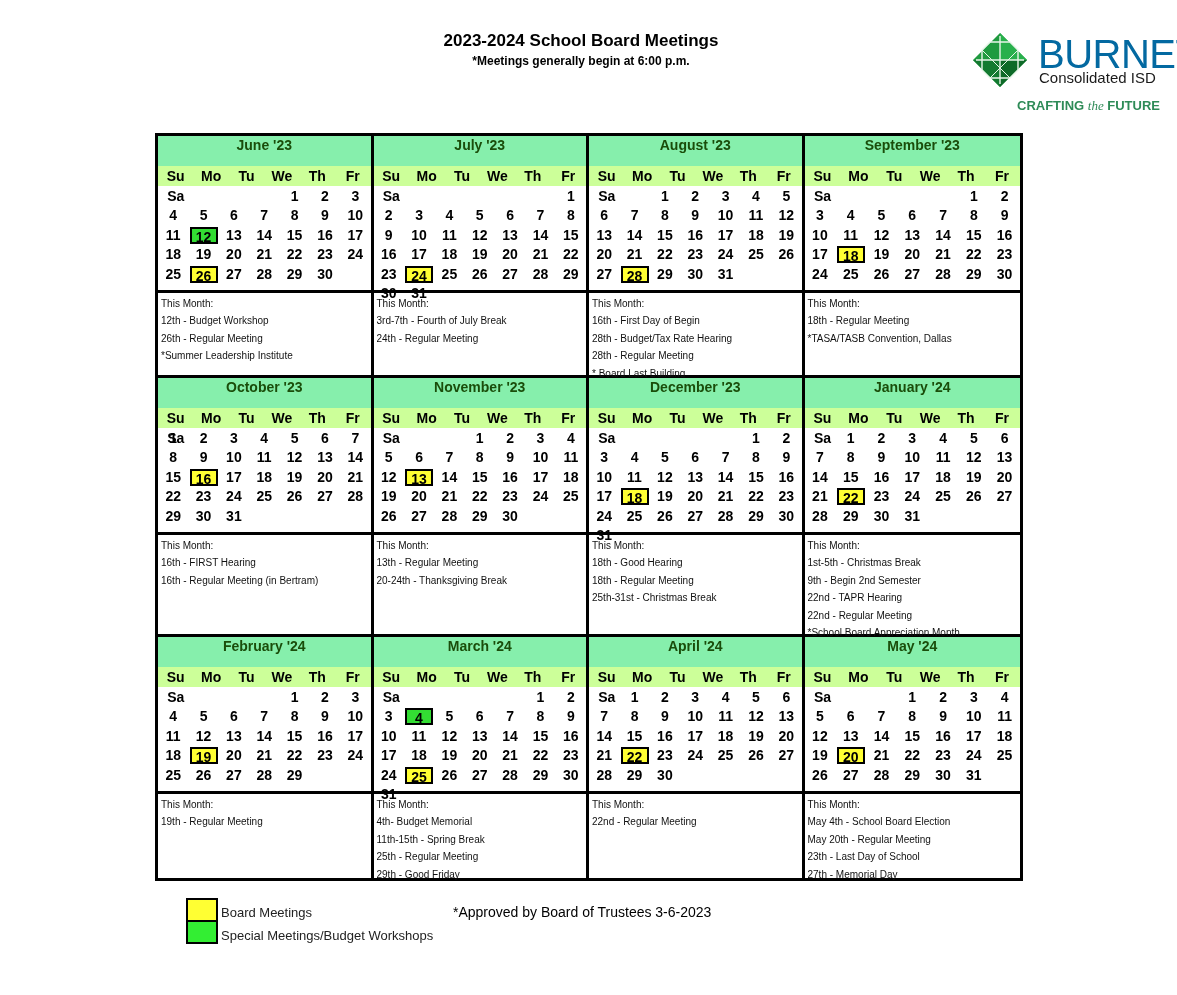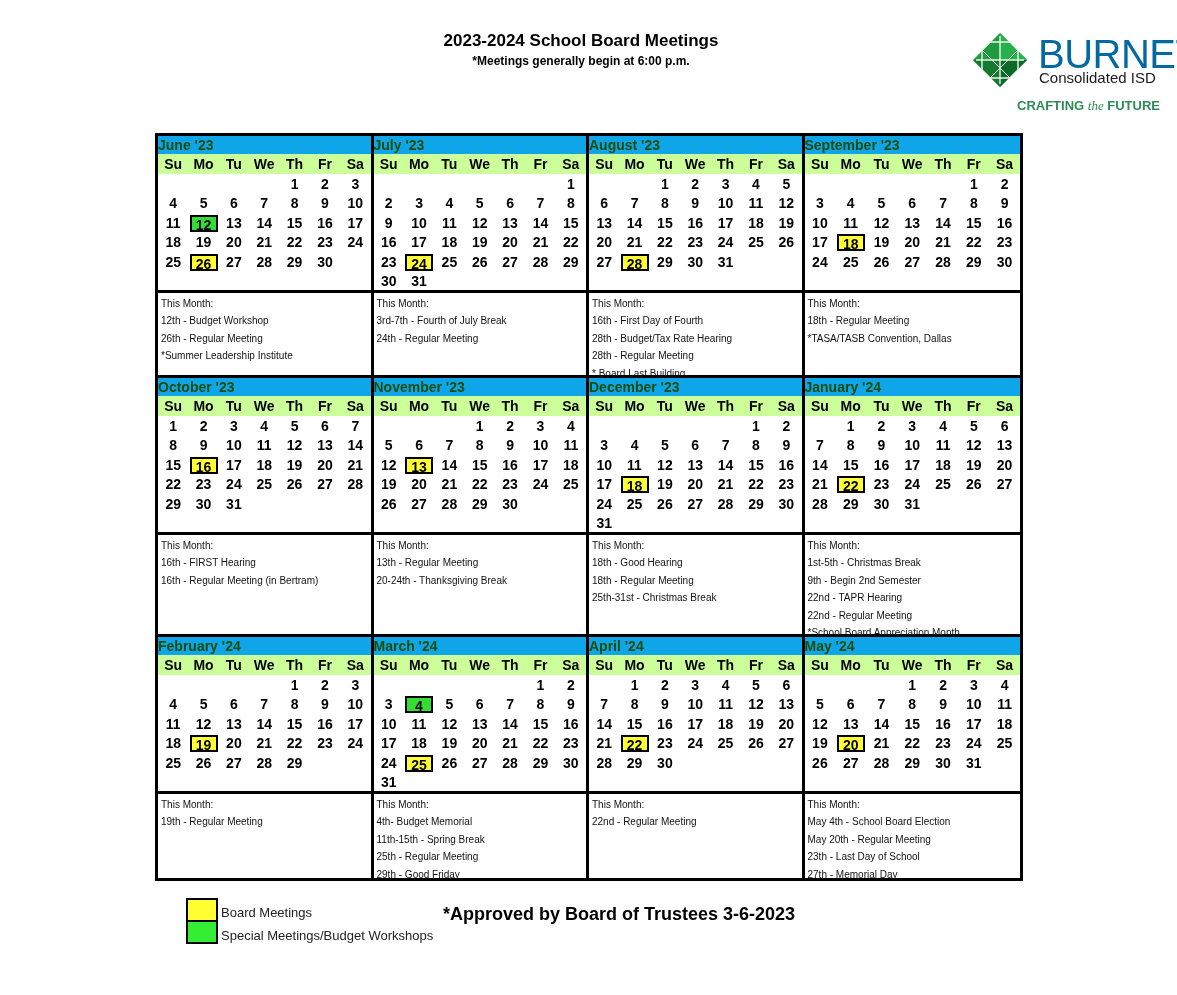--- a/index.html
+++ b/index.html
@@ -12,39 +12,39 @@
   .logo .mark { position: absolute; left: 0; top: 0; width: 56px; height: 56px; }
   .logo .burnet { position: absolute; left: 66px; top: 7px; font-size: 40px; font-weight: normal; color: #0369a1; letter-spacing: -0.5px; line-height: 30px; }
   .logo .cisd { position: absolute; left: 67px; top: 38px; font-size: 15px; color: #1a1a1a; line-height: 16px; }
   .logo .tagline { position: absolute; left: 20px; top: 66px; font-size: 13px; font-weight: bold; color: #2e8b57; white-space: nowrap; margin-left: 25px; }
   .logo .tagline i { font-weight: normal; font-style: italic; font-family: "Liberation Serif", serif; }
 
   .grid { position: absolute; left: 155px; top: 133px; width: 868px; border: 3px solid #000; box-sizing: border-box; display: grid; grid-template-columns: repeat(4, 1fr); background: #000; gap: 0; }
   .month { background: #fff; border-right: 3px solid #000; border-bottom: 3px solid #000; box-sizing: border-box; display: flex; flex-direction: column; }
   .month.last-col { border-right: none; }
   .month.last-row { border-bottom: none; }
-  .month-head { background: #0ea5e9; color: #1a4d0a; text-align: left; font-weight: bold; font-size: 14px; height: 18px; line-height: 19px; }
-  .dow-row { display: grid; grid-template-columns: repeat(7, 1fr); background: #ccff99; height: 20px; line-height: 20px; font-weight: bold; font-size: 14px; text-align: center; }
+  .month-head { background: #86efac; color: #1a4d0a; text-align: center; font-weight: bold; font-size: 14px; height: 30px; line-height: 19px; }
+  .dow-row { display: grid; grid-template-columns: repeat(6, 1fr); background: #ccff99; height: 20px; line-height: 20px; font-weight: bold; font-size: 14px; text-align: center; }
   .days { display: grid; grid-template-columns: repeat(7, 1fr); grid-auto-rows: 19.4px; font-weight: bold; font-size: 14px; text-align: center; padding-top: 1px; }
   .days .d { line-height: 19px; position: relative; }
   .days .d.hl-yellow span, .days .d.hl-green span { display: inline-block; width: 28px; height: 17px; line-height: 17px; border: 2px solid #000; box-sizing: border-box; margin-top: 1px; }
   .days .d.hl-yellow span { background: #ffff33; }
   .days .d.hl-green span { background: #33dd33; }
   .notes { border-top: 3px solid #000; padding: 2px 16px 0 3px; font-size: 10px; line-height: 17.4px; color: #111; }
   .notes div { white-space: nowrap; }
   .cal-block { height: 154px; box-sizing: border-box; }
   .notes-block { box-sizing: border-box; }
 
   .legend { position: absolute; left: 186px; top: 898px; }
   .legend .item { position: relative; height: 23px; }
   .legend .sw { position: absolute; left: 0; width: 32px; height: 23px; border: 2px solid #000; box-sizing: border-box; }
   .legend .item1 .sw { top: 0; background: #ffff33; border-bottom-width: 1px; }
   .legend .item2 .sw { top: 0; background: #33ee33; border-top-width: 1px; }
   .legend .lbl { position: absolute; left: 35px; top: 7px; font-size: 13px; color: #222; white-space: nowrap; }
-  .approved { position: absolute; left: 443px; top: 904px; font-size: 18px; font-weight: bold; }
+  .approved { position: absolute; left: 453px; top: 904px; font-size: 14px; font-weight: normal; }
 </style>
 </head>
 <body>
 
 <div class="title">
   <span class="main">2023-2024 School Board Meetings</span>
   <span class="sub">*Meetings generally begin at 6:00 p.m.</span>
 </div>
 
 <div class="logo">
@@ -222,21 +222,21 @@
           <div class="d"><span>26</span></div>
           <div class="d"><span>27</span></div>
           <div class="d hl-yellow"><span>28</span></div>
           <div class="d"><span>29</span></div>
           <div class="d"><span>30</span></div>
           <div class="d"><span>31</span></div>
         </div>
       </div>
       <div class="notes notes-block" style="height: 85px;">
         <div>This Month:</div>
-        <div>16th - First Day of Fourth</div>
+        <div>16th - First Day of Begin</div>
         <div>28th - Budget/Tax Rate Hearing</div>
         <div>28th - Regular Meeting</div>
         <div>* Board Last Building</div>
       </div>
     </div>
     <div class="month last-col">
       <div class="cal-block">
         <div class="month-head">September '23</div>
         <div class="dow-row">
           <div>Su</div>

